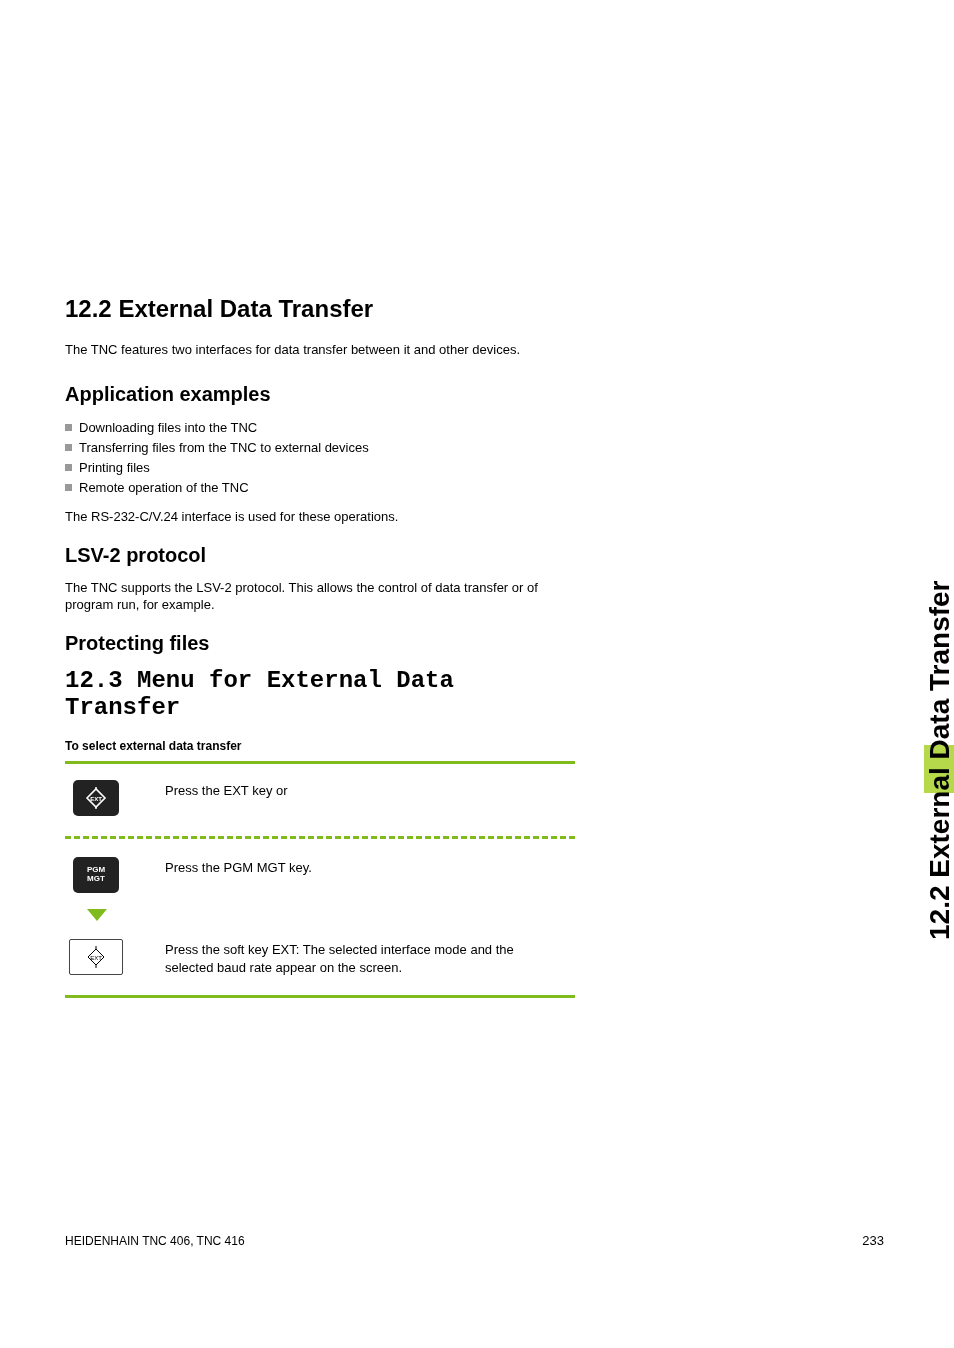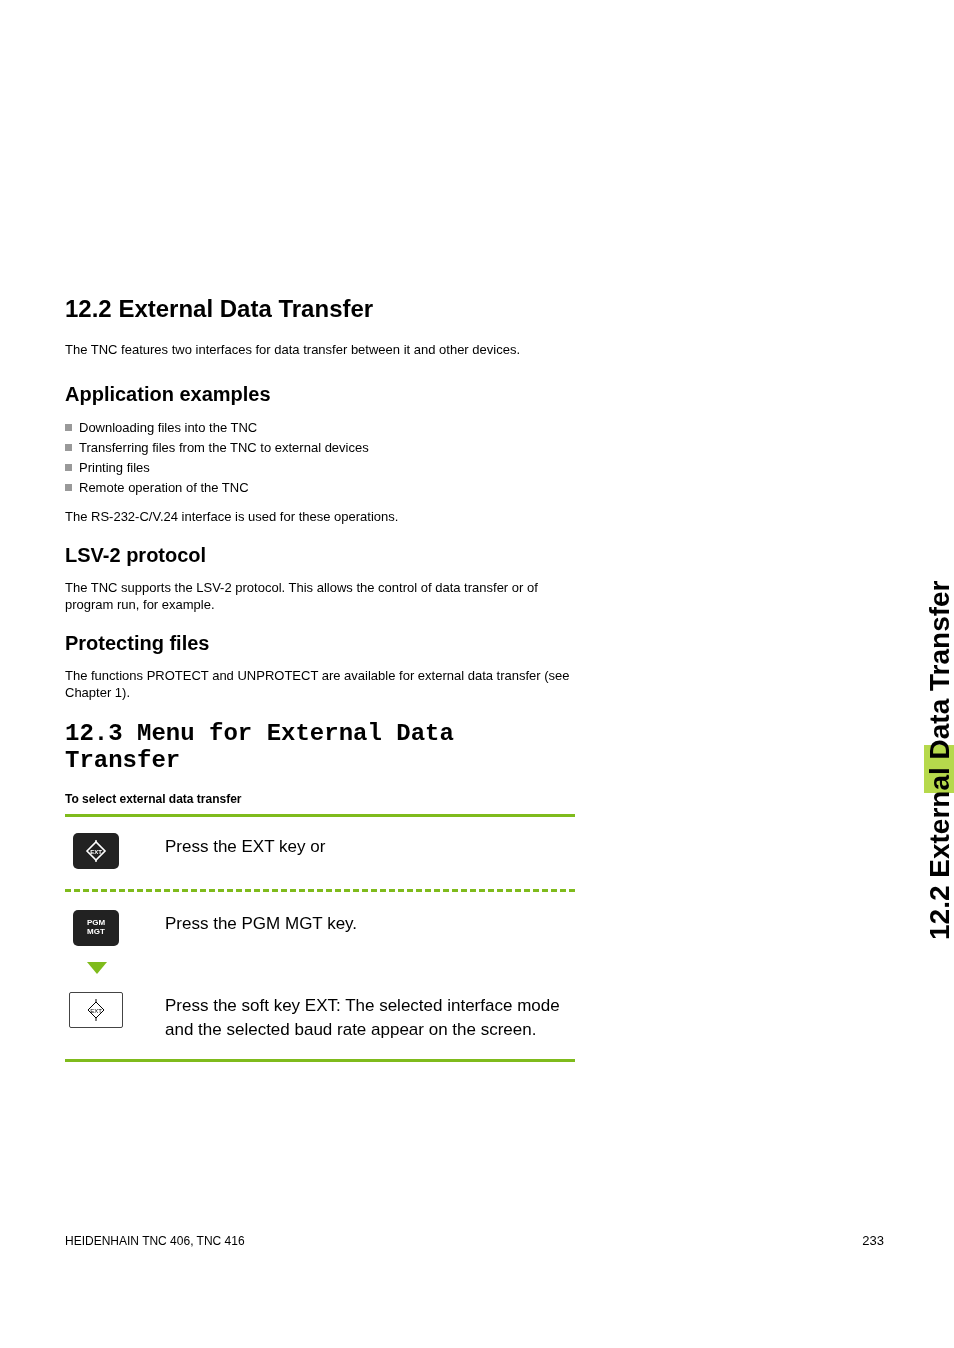--- a/index.html
+++ b/index.html
@@ -56,21 +56,21 @@
   }
   .arrow-down {
     width: 0; height: 0;
     border-left: 10px solid transparent;
     border-right: 10px solid transparent;
     border-top: 12px solid #7fbb1c;
     margin: 6px 0 10px 22px;
   }
   .step-row { display: flex; align-items: flex-start; gap: 42px; padding: 8px 0 10px 4px; }
   .step-row .key { flex: 0 0 54px; display: flex; justify-content: center; }
-  .step-row .text { font-size: 17px; line-height: 1.4; padding-top: 2px; max-width: 400px; }
+  .step-row .text { font-size: 13px; line-height: 1.4; padding-top: 2px; max-width: 400px; }
   .key-dark {
     width: 46px; height: 36px;
     background: #222; border-radius: 5px;
     display: flex; align-items: center; justify-content: center;
     color: #fff;
   }
   .key-light {
     width: 54px; height: 36px;
     background: #fff; border: 1px solid #444; border-radius: 2px;
     display: flex; align-items: center; justify-content: center;
@@ -109,21 +109,20 @@
       <li>Transferring files from the TNC to external devices</li>
       <li>Printing files</li>
       <li>Remote operation of the TNC</li>
     </ul>
     <p class="para">The RS-232-C/V.24 interface is used for these operations.</p>
 
     <h2>LSV-2 protocol</h2>
     <p class="para">The TNC supports the LSV-2 protocol. This allows the control of data transfer or of program run, for example.</p>
 
     <h2>Protecting files</h2>
-    <p class="para">The functions PROTECT and UNPROTECT are available for external data transfer (see Chapter 1).</p>
 
     <h1 class="section-h1">12.3 Menu for External Data Transfer</h1>
 
     <div class="steps-title">To select external data transfer</div>
 
     <div class="green-rule"></div>
 
     <div class="step-row">
       <div class="key">
         <div class="key-dark">

